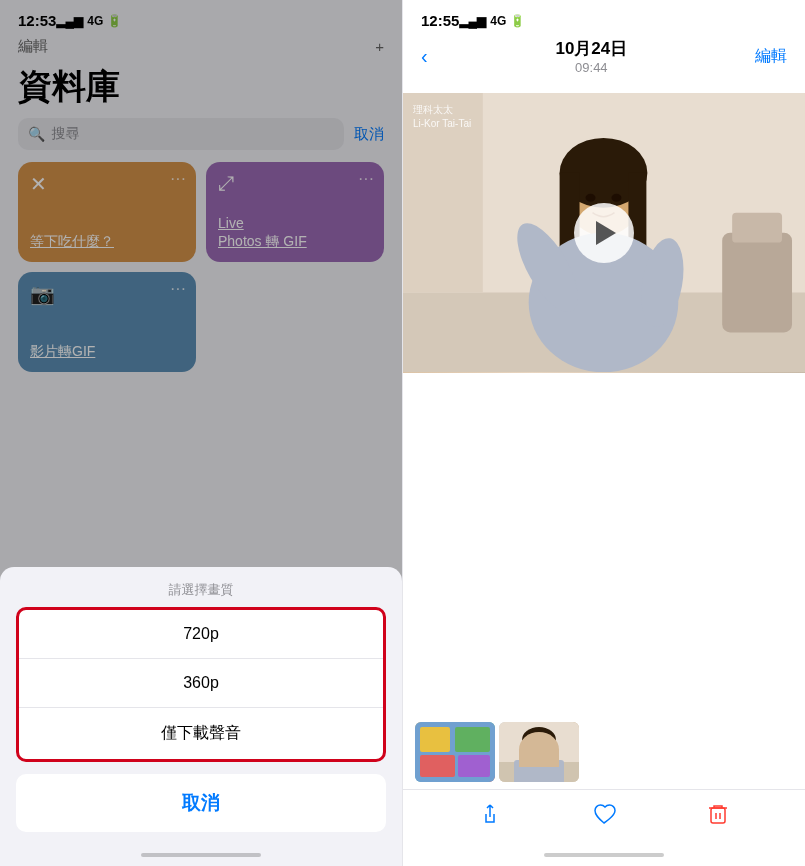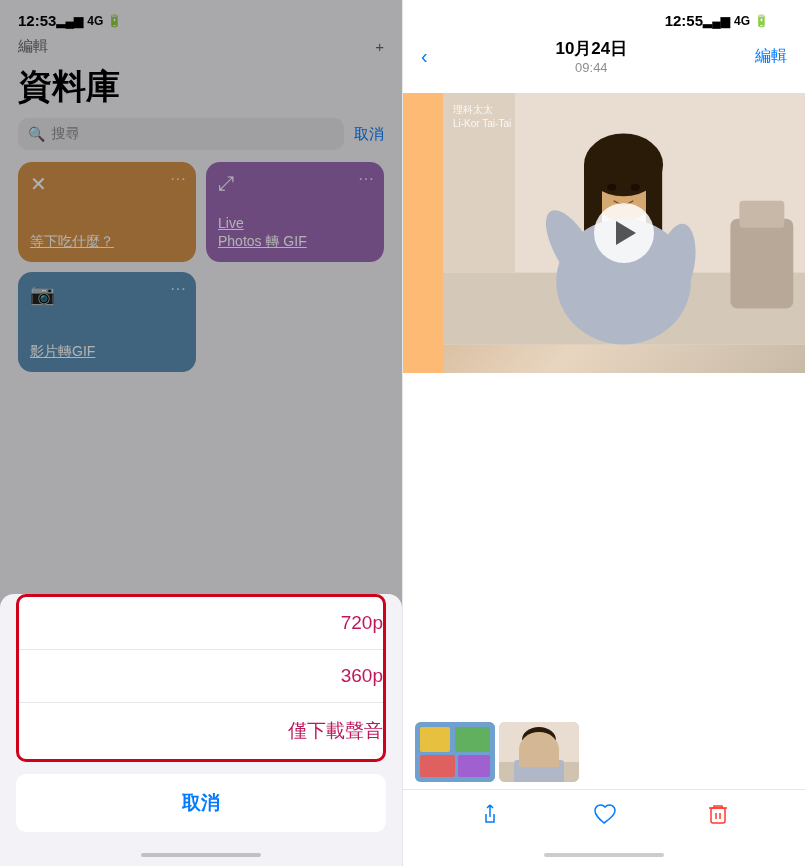--- a/index.html
+++ b/index.html
@@ -175,23 +175,23 @@
 
     .quality-options {
       background: #fff;
       border: 3px solid #d0021b;
       border-radius: 10px;
       margin: 0 16px 12px 16px;
       overflow: hidden;
     }
 
     .quality-item {
-      text-align: right;
-      color: #be185d;
-      font-size: 19px;
+      text-align: center;
+      color: #000000;
+      font-size: 16px;
       padding: 15px 0;
       border-bottom: 1px solid #e5e5ea;
       cursor: pointer;
     }
 
     .quality-item:last-child {
       border-bottom: none;
     }
 
     .cancel-modal-btn {
@@ -226,23 +226,23 @@
       width: 403px;
       height: 866px;
       background: #fff;
       display: flex;
       flex-direction: column;
       border-left: 1px solid #e5e5ea;
     }
 
     .status-bar-right {
       display: flex;
-      justify-content: flex-end;
-      align-items: center;
-      padding: 12px 36px 4px 18px;
+      justify-content: flex-start;
+      align-items: center;
+      padding: 12px 20px 4px 18px;
       font-size: 15px;
       font-weight: 600;
     }
 
     .nav-bar {
       display: flex;
       justify-content: space-between;
       align-items: center;
       padding: 4px 18px 8px 18px;
     }
@@ -270,26 +270,25 @@
 
     .nav-edit {
       color: #007aff;
       font-size: 16px;
       cursor: pointer;
     }
 
     .video-area {
       width: 100%;
       height: 280px;
-      background: #fdba74;
+      background: #f9a8d4;
       position: relative;
       overflow: hidden;
       flex-shrink: 0;
       margin-top: 10px;
-      padding-left: 40px;
     }
 
     .video-bg {
       width: 100%;
       height: 100%;
       background: linear-gradient(135deg, #c9a882 0%, #d4b896 30%, #e8d5c0 60%, #c8baa8 100%);
       position: relative;
     }
 
     .watermark {
@@ -446,20 +445,21 @@
       <span class="card-icon">📷</span>
       <span class="card-menu">···</span>
       <span class="card-title">影片轉GIF</span>
     </div>
 
 
   </div>
 
   <div class="modal-overlay">
     <div class="modal-sheet">
+      <div class="modal-title">請選擇畫質</div>
 
       <div class="quality-options">
         <div class="quality-item">720p</div>
         <div class="quality-item">360p</div>
         <div class="quality-item">僅下載聲音</div>
       </div>
 
       <div class="cancel-modal-btn">取消</div>
 
       <div class="home-indicator-left">

